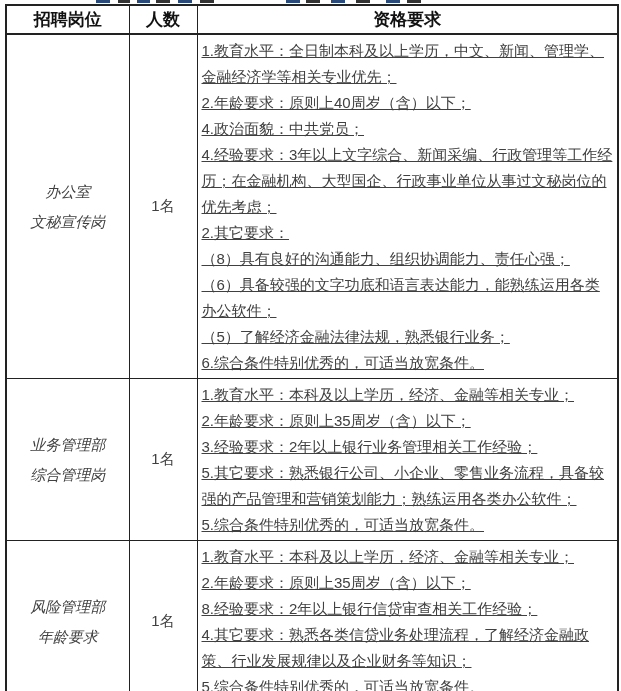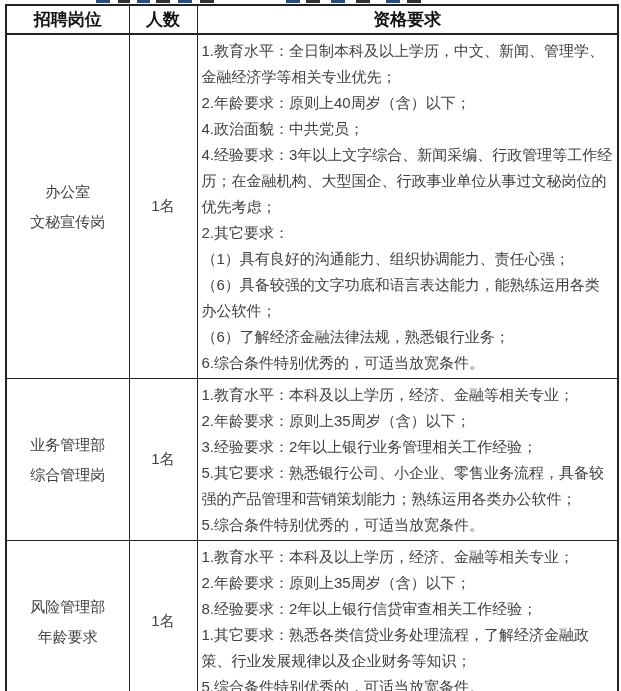--- a/index.html
+++ b/index.html
@@ -46,26 +46,27 @@
   col.c-pos { width: 123px; }
   col.c-num { width: 68px; }
   col.c-req { width: 421px; }
 
   td.pos-cell, td.num-cell {
     text-align: center;
     vertical-align: middle;
     font-size: 15px;
     color: #404040;
   }
-  td.pos-cell .pos-line { line-height: 30px; }
+  td.pos-cell .pos-line { line-height: 30px; font-style: italic; }
   td.req-cell {
     vertical-align: top;
     padding: 3px 4px 2px 4px;
     font-size: 15px;
     color: #404040;
+    text-decoration: underline;
   }
   td.req-cell .req-para {
     line-height: 26px;
     text-align: left;
     word-break: break-all;
   }
   tr.row-1 { height: 336px; }
   tr.row-2 { height: 158px; }
   tr.row-3 { height: 160px; }
 </style>
@@ -109,23 +110,23 @@
           <div class="pos-line">办公室</div>
           <div class="pos-line">文秘宣传岗</div>
         </td>
         <td class="num-cell">1名</td>
         <td class="req-cell">
           <div class="req-para">1.教育水平：全日制本科及以上学历，中文、新闻、管理学、金融经济学等相关专业优先；</div>
           <div class="req-para">2.年龄要求：原则上40周岁（含）以下；</div>
           <div class="req-para">4.政治面貌：中共党员；</div>
           <div class="req-para">4.经验要求：3年以上文字综合、新闻采编、行政管理等工作经历；在金融机构、大型国企、行政事业单位从事过文秘岗位的优先考虑；</div>
           <div class="req-para">2.其它要求：</div>
-          <div class="req-para">（1）具有良好的沟通能力、组织协调能力、责任心强；</div>
+          <div class="req-para">（8）具有良好的沟通能力、组织协调能力、责任心强；</div>
           <div class="req-para">（6）具备较强的文字功底和语言表达能力，能熟练运用各类办公软件；</div>
-          <div class="req-para">（6）了解经济金融法律法规，熟悉银行业务；</div>
+          <div class="req-para">（5）了解经济金融法律法规，熟悉银行业务；</div>
           <div class="req-para">6.综合条件特别优秀的，可适当放宽条件。</div>
         </td>
       </tr>
 
       <tr class="row-2">
         <td class="pos-cell">
           <div class="pos-line">业务管理部</div>
           <div class="pos-line">综合管理岗</div>
         </td>
         <td class="num-cell">1名</td>
@@ -141,20 +142,20 @@
       <tr class="row-3">
         <td class="pos-cell">
           <div class="pos-line">风险管理部</div>
           <div class="pos-line">年龄要求</div>
         </td>
         <td class="num-cell">1名</td>
         <td class="req-cell">
           <div class="req-para">1.教育水平：本科及以上学历，经济、金融等相关专业；</div>
           <div class="req-para">2.年龄要求：原则上35周岁（含）以下；</div>
           <div class="req-para">8.经验要求：2年以上银行信贷审查相关工作经验；</div>
-          <div class="req-para">1.其它要求：熟悉各类信贷业务处理流程，了解经济金融政策、行业发展规律以及企业财务等知识；</div>
+          <div class="req-para">4.其它要求：熟悉各类信贷业务处理流程，了解经济金融政策、行业发展规律以及企业财务等知识；</div>
           <div class="req-para">5.综合条件特别优秀的，可适当放宽条件。</div>
         </td>
       </tr>
 
     </tbody>
   </table>
 </div>
 
 </body></html>

